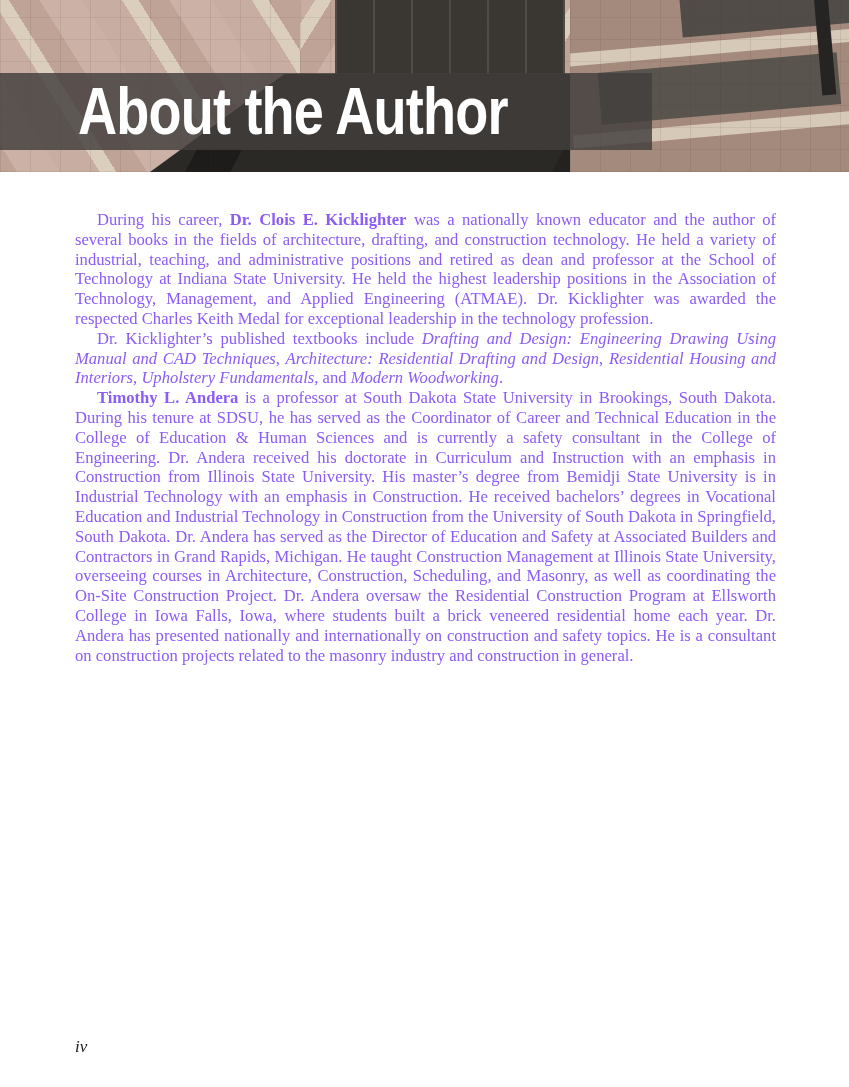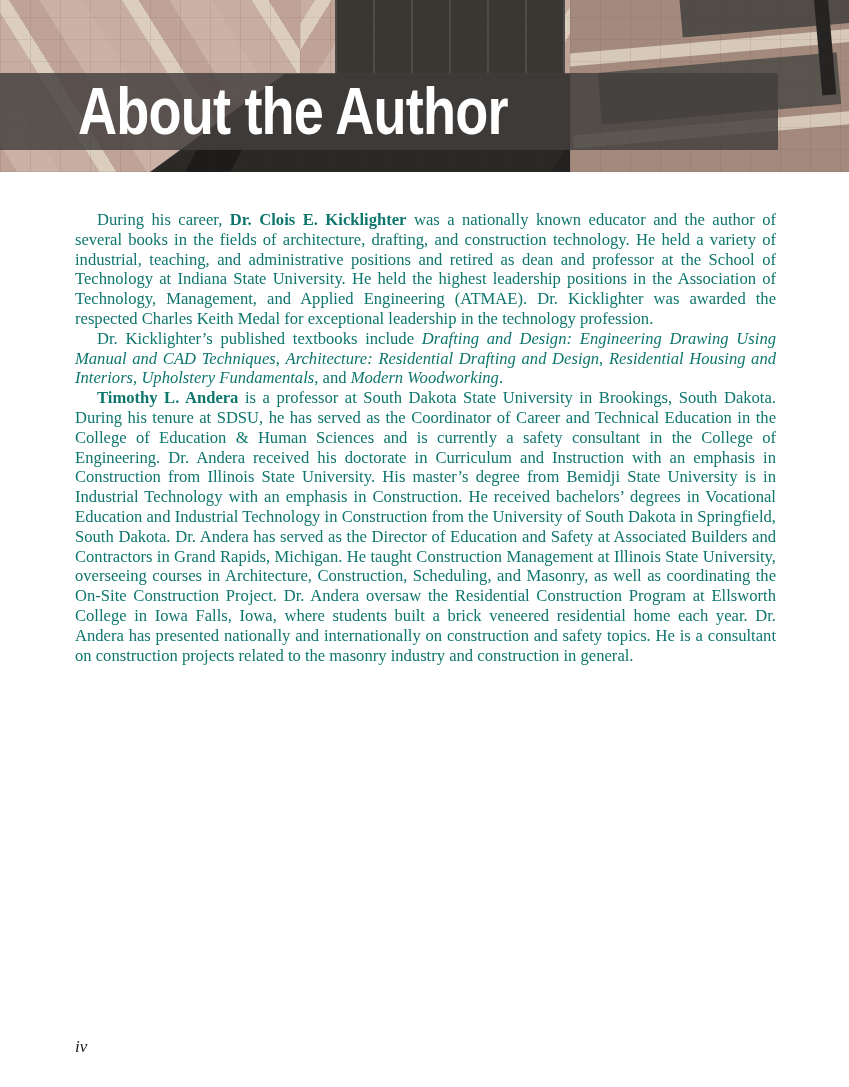--- a/index.html
+++ b/index.html
@@ -73,21 +73,21 @@
   .grid-overlay {
     left: 0; top: 0; width: 849px; height: 172px;
     background:
       repeating-linear-gradient(90deg, rgba(70,50,40,0.10) 0 1px, rgba(0,0,0,0) 1px 30px),
       repeating-linear-gradient(0deg,  rgba(70,50,40,0.08) 0 1px, rgba(0,0,0,0) 1px 22px);
   }
 
   
   .banner {
     position: absolute; top: 73px; left: 0;
-    width: 778px; height: 77px;
+    width: 652px; height: 77px;
     background: rgba(66,62,61,0.82);
     display: flex; align-items: flex-start;
   }
   .page-title {
     font-family: "Liberation Sans", sans-serif;
     font-weight: bold;
     font-size: 66px;
     line-height: 77px;
     color: #ffffff;
     margin-left: 78px;
@@ -97,21 +97,21 @@
     transform-origin: left center;
   }
 
   
   .body-text {
     position: absolute;
     top: 210px; left: 75px;
     width: 701px;
     font-size: 16.6px;
     line-height: 19.8px;
-    color: #0f766e;
+    color: #8b5cf6;
     text-align: justify;
   }
   .body-text p {
     margin: 0;
     text-indent: 22px;
   }
   .seg-bold { font-weight: bold; }
   .seg-italic { font-style: italic; }
 
   

